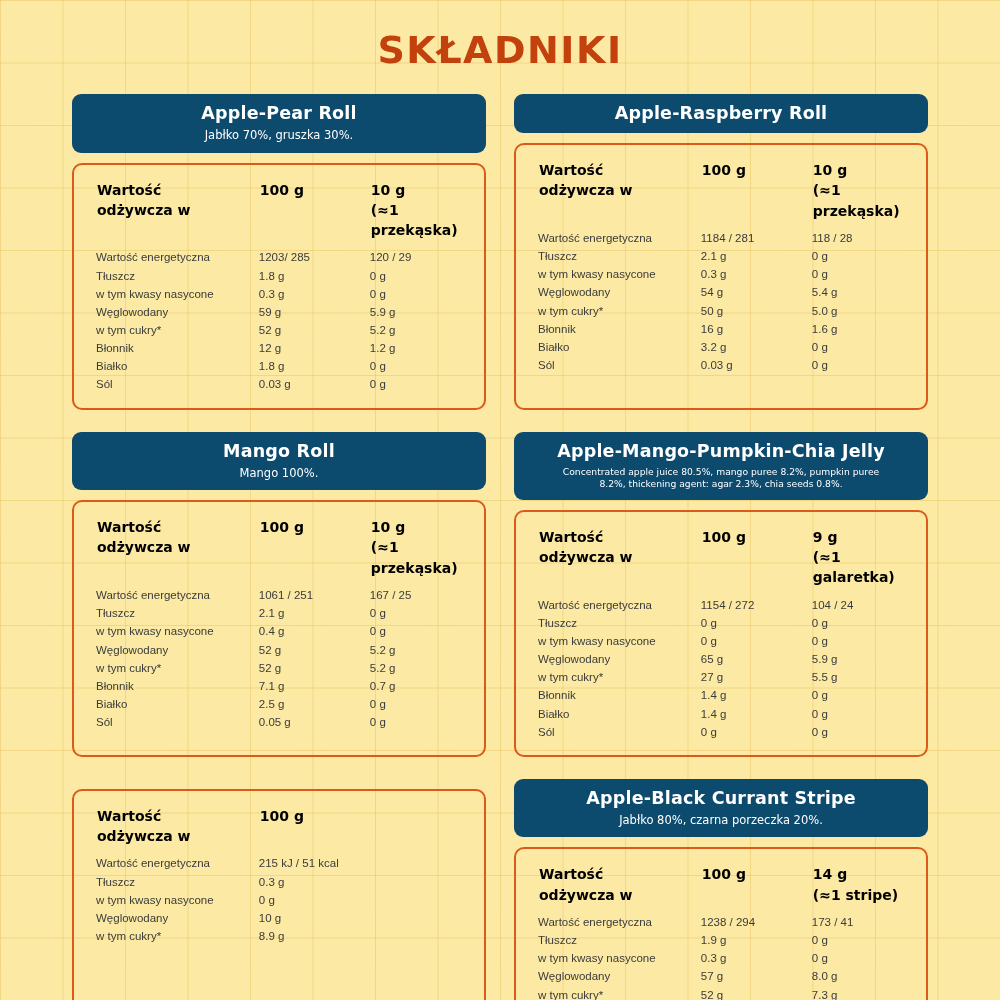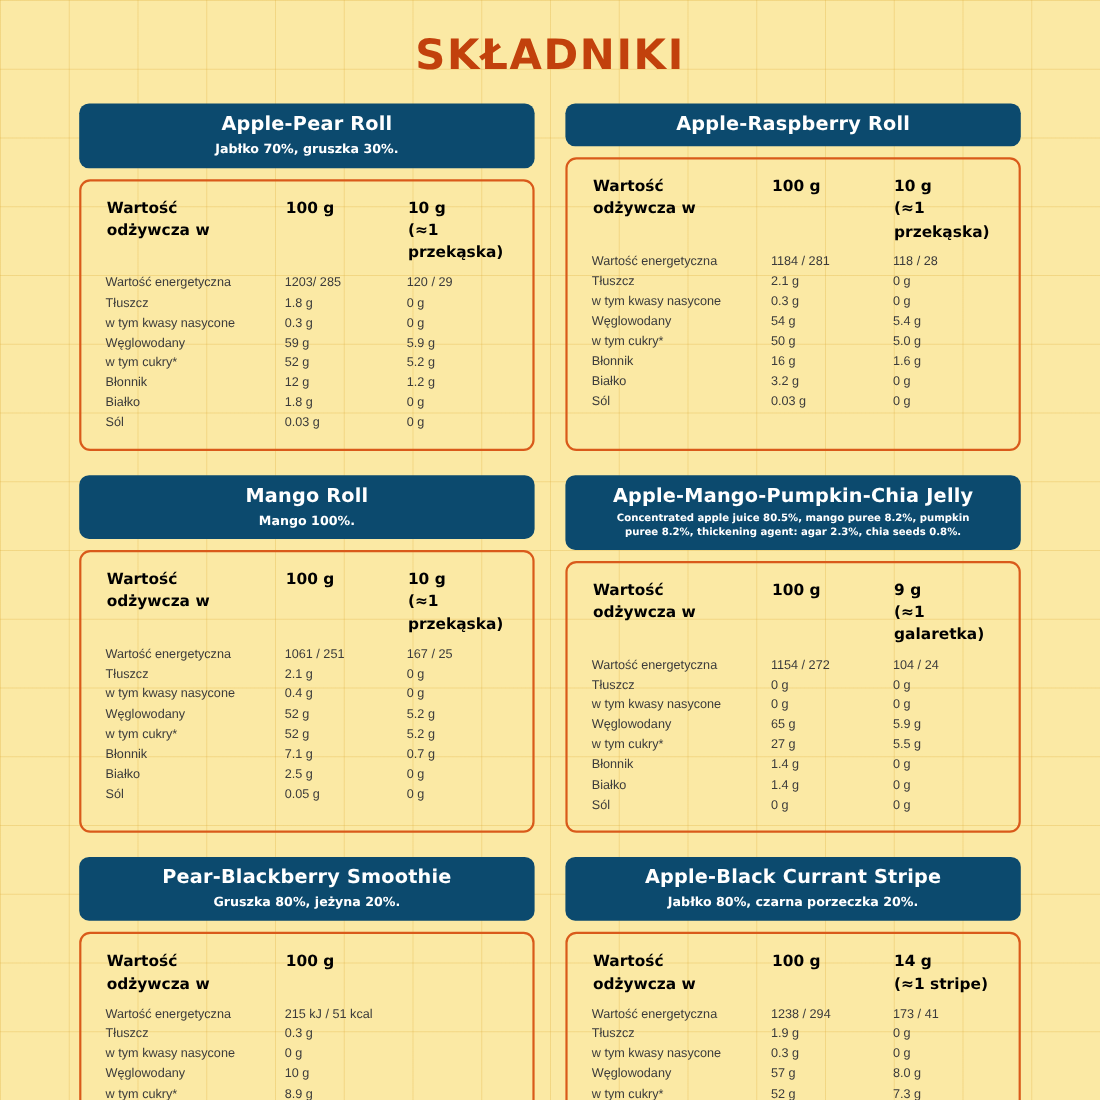--- a/index.html
+++ b/index.html
@@ -60,21 +60,21 @@
   }
   .card-title {
     font-size: 17.5px;
     font-weight: bold;
     letter-spacing: 0.2px;
     font-family: "DejaVu Sans", sans-serif;
     line-height: 1.15;
   }
   .card-sub {
     font-size: 11.5px;
-    font-weight: bold;
+    font-weight: normal;
     margin-top: 5px;
     line-height: 1.25;
     font-family: "DejaVu Sans", sans-serif;
   }
   .card-sub.small {
     font-size: 9.2px;
     line-height: 1.3;
     padding: 0 24px;
   }
   .card-body {
@@ -352,24 +352,20 @@
               <tr>
                 <td class="row-label">Sól</td>
                 <td class="row-val">0 g</td>
                 <td class="row-val">0 g</td>
               </tr>
             </tbody>
           </table>
         </div>
       </div>
       <div class="card">
-        <div class="card-header">
-          <div class="card-title">Pear-Blackberry Smoothie</div>
-          <div class="card-sub">Gruszka 80%, jeżyna 20%.</div>
-        </div>
         <div class="card-body">
           <table class="nutri">
             <thead>
               <tr>
                 <th class="head-cell col-label"><span>Wartość</span><span class="l2">odżywcza w</span></th>
                 <th class="head-cell col-a"><span>100 g</span><span class="l2"></span></th>
                 <th class="head-cell col-b"><span></span><span class="l2"></span></th>
               </tr>
             </thead>
             <tbody>

